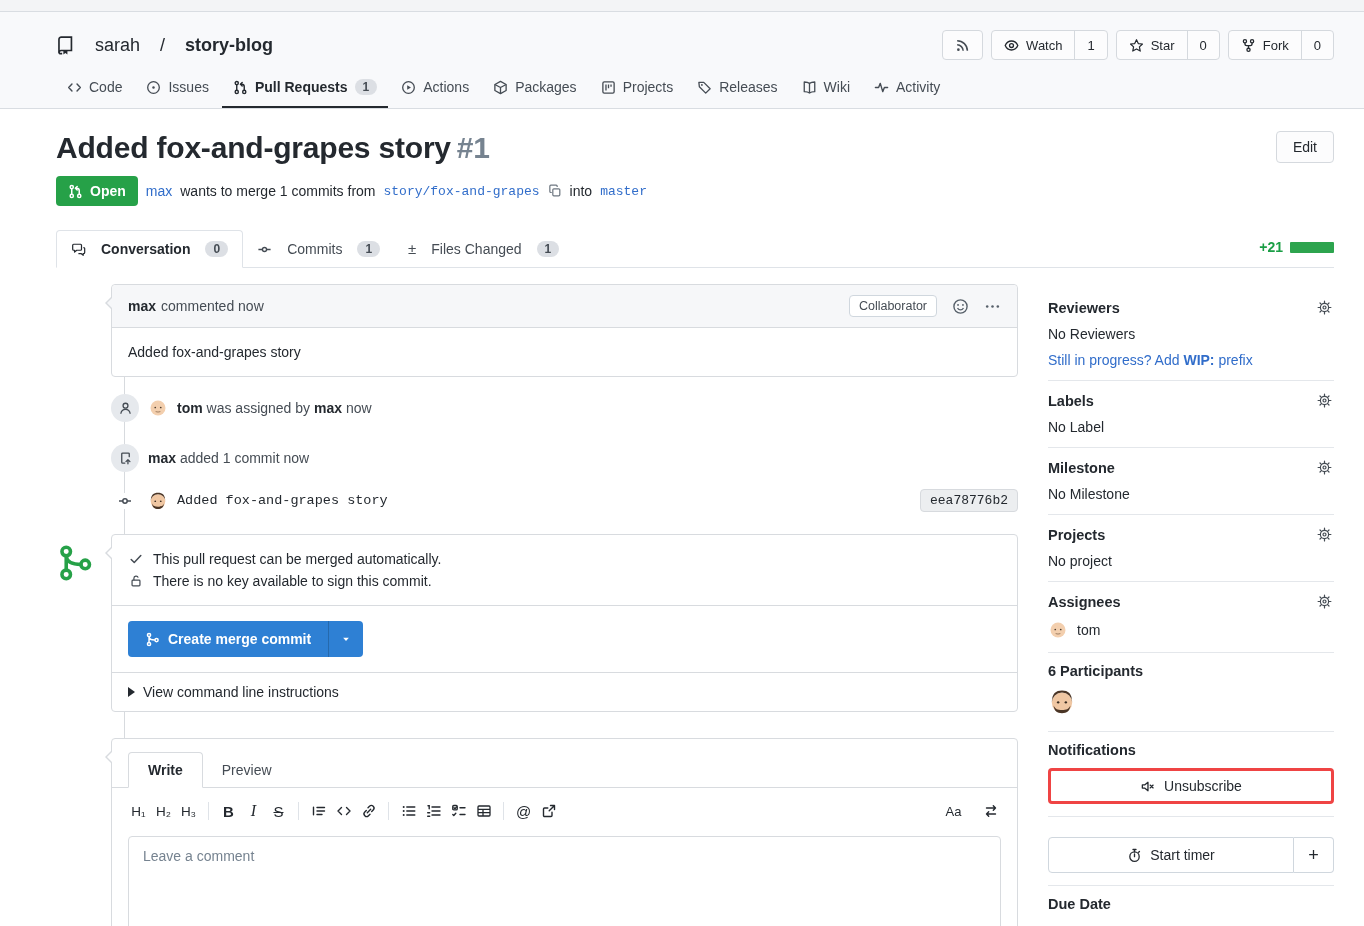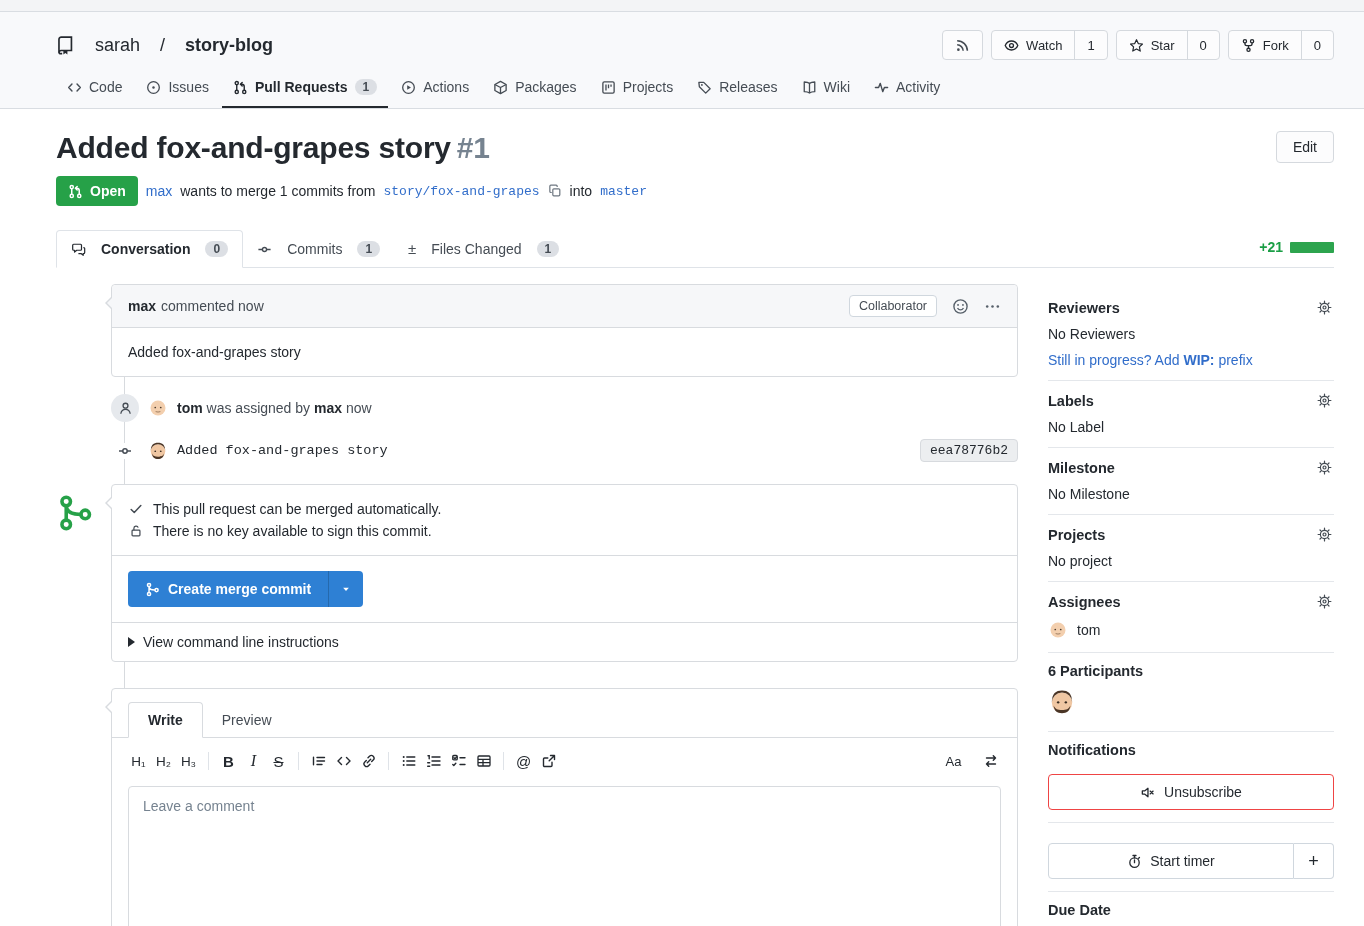--- a/index.html
+++ b/index.html
@@ -123,22 +123,22 @@
   
   .sidebar { width:286px; flex:none; }
   .side-sec { padding:10px 0 12px; border-top:1px solid #e4e7eb; }
   .side-sec.first { border-top:none; padding-top:14px; }
   .side-title { display:flex; justify-content:space-between; align-items:center; font-weight:700; font-size:14.5px; }
   .gear-btn, .pencil-btn { background:none; border:none; color:#454c54; display:flex; padding:2px; }
   .side-empty { margin-top:9px; color:#24292f; }
   .wip-link { display:block; margin-top:10px; color:#316dca; font-size:14px; }
   .assignee-row { margin-top:9px; display:flex; align-items:center; gap:9px; }
   .participant-av { margin-top:9px; }
-  .side-btn { margin-top:16px; display:flex; width:100%; height:36px; align-items:center; justify-content:center; gap:9px;
-              background:#fff; border:1px solid #ef4444; border-radius:4px; font-size:14px; color:#24292f; }
+  .side-btn { margin-top:10px; display:flex; width:100%; height:36px; align-items:center; justify-content:center; gap:9px;
+              background:#fff; border:3px solid #ef4444; border-radius:4px; font-size:14px; color:#24292f; }
   .split { display:flex; margin-top:10px; }
   .split .smain { flex:1; display:flex; height:36px; align-items:center; justify-content:center; gap:8px;
                   background:#fff; border:1px solid #d0d7de; border-radius:4px 0 0 4px; font-size:14px; color:#24292f; }
   .split .splus { width:40px; height:36px; display:flex; align-items:center; justify-content:center;
                   background:#fff; border:1px solid #d0d7de; border-left:none; border-radius:0 4px 4px 0; font-size:18px; color:#24292f; }
 
   .av20 { width:20px; height:20px; flex:none; }
   .av28 { width:28px; height:28px; }
   .av40 { width:40px; height:40px; }
 </style>
@@ -427,20 +427,33 @@
               </svg>
             </span>
             <span class="tl-text">
               <b>tom</b>
               <span>was assigned by</span>
               <b>max</b>
               <span>now</span>
             </span>
           </div>
 
+          <div class="tl-item">
+            <span class="tl-badge">
+              <svg width="15" height="15" viewBox="0 0 16 16" fill="none" stroke="#454c54" stroke-width="1.4" stroke-linecap="round" stroke-linejoin="round">
+                <path d="M12 6V3.2a1 1 0 0 0-1-1H5a1 1 0 0 0-1 1V12a1 1 0 0 0 1 1h2.2"></path>
+                <path d="M10.6 13.6V9.3M8.5 11.3l2.1-2.1 2.1 2.1"></path>
+              </svg>
+            </span>
+            <span class="tl-text">
+              <b>max</b>
+              <span>added 1 commit</span>
+              <span>now</span>
+            </span>
+          </div>
 
           <div class="tl-commit">
             <span class="cicon">
               <svg width="16" height="16" viewBox="0 0 16 16" fill="none" stroke="#454c54" stroke-width="1.5">
                   <circle cx="8" cy="8" r="2.2"></circle>
                   <path d="M2 8h3.8M10.2 8H14"></path>
                 </svg>
             </span>
             <span class="av20">
               <svg viewBox="0 0 40 40" width="20" height="20">

